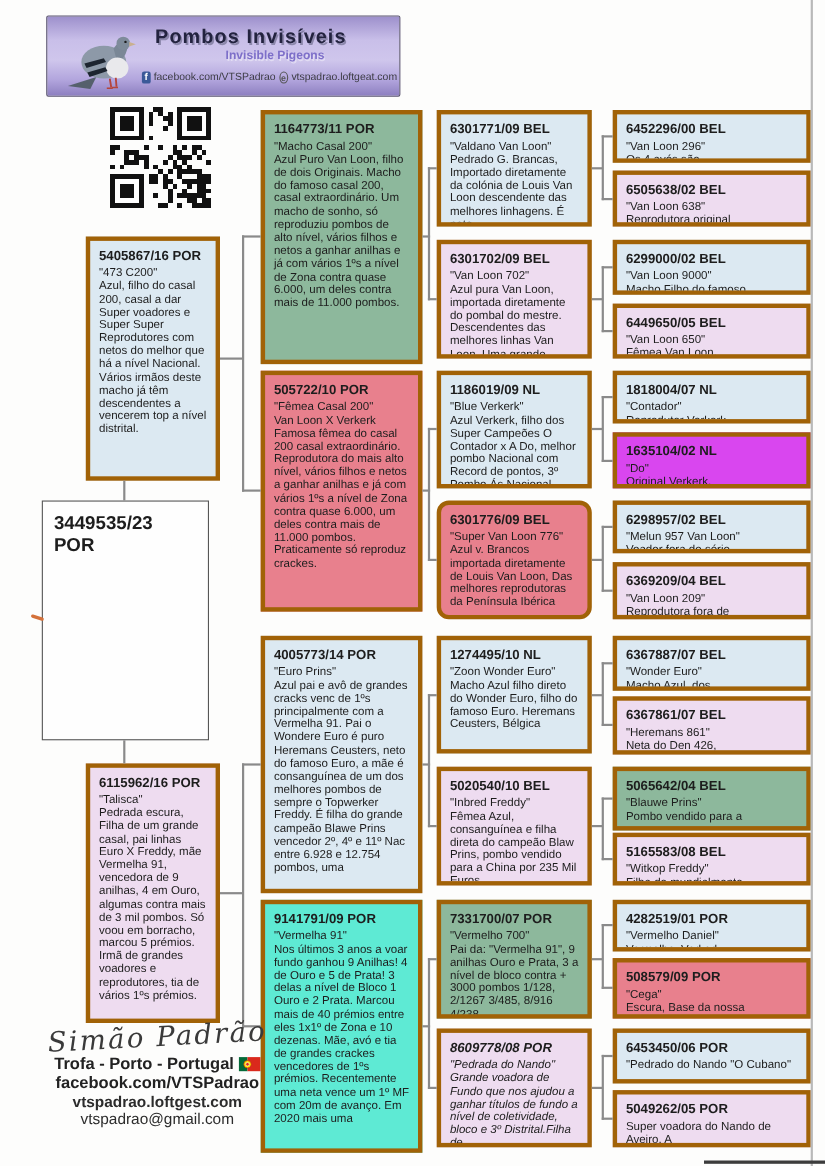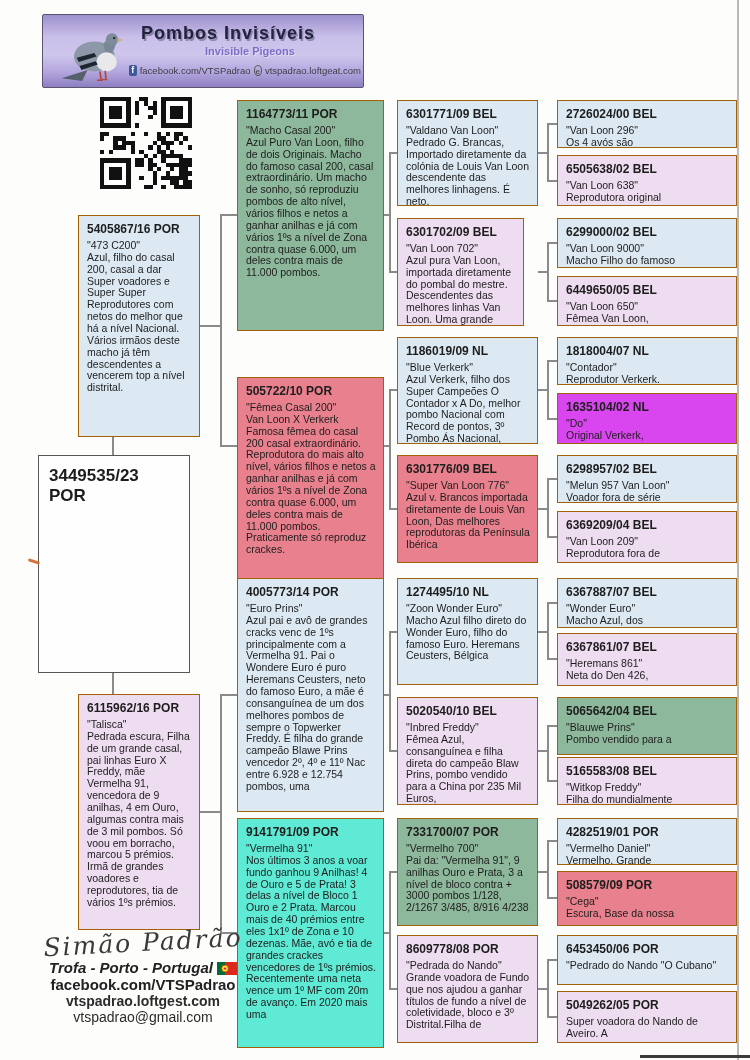--- a/index.html
+++ b/index.html
@@ -20,35 +20,35 @@
     align-items:center;justify-content:center;gap:3px;font-size:9.5px;color:#3c3c44;white-space:nowrap;}
   .fb-ic{display:inline-block;width:11px;height:11px;background:#3b5998;color:#fff;
     border-radius:2px;font-size:9px;font-weight:bold;text-align:center;line-height:11px;}
   .e-ic{display:inline-block;width:11px;height:11px;border:1.5px solid #555;border-radius:50%;
     color:#555;font-size:8px;font-weight:bold;text-align:center;line-height:11px;box-sizing:border-box;}
 
   
   #qr{position:absolute;left:100px;top:97px;width:92px;height:92px;}
 
   
-  .pbox{position:absolute;border:1px solid #a16207;box-sizing:border-box;
+  .pbox{position:absolute;border:4px solid #a16207;box-sizing:border-box;
     padding:6px 7px 4px 8px;overflow:hidden;}
   .pbox .ring{font-weight:bold;font-size:12px;margin:0 0 4px 0;}
   .pbox .name,.pbox .desc{font-size:10.5px;line-height:1.13;}
   #subject{position:absolute;left:38px;top:455px;width:152px;height:218px;
     background:#fefefe;border:1px solid #565656;box-sizing:border-box;padding:10px;}
   #subject .ring{font-size:17px;font-weight:bold;}
 
   .connector{position:absolute;background:#8a8a8a;}
 
   
   #footer{position:absolute;left:30px;top:928px;width:226px;text-align:center;}
   #footer .signature{font-family:"DejaVu Serif",serif;font-style:italic;font-size:25px;
     color:#3a3a3a;transform:rotate(-3deg);letter-spacing:2px;margin-bottom:2px;}
-  #footer .loc{font-size:15px;font-weight:bold;color:#222;font-style:italic;}
+  #footer .loc{font-size:15px;font-weight:bold;color:#222;}
   #footer .fb{font-size:15px;font-weight:bold;color:#222;}
   #footer .site{font-size:14px;font-weight:bold;color:#2c2c2c;}
   #footer .mail{font-size:14px;color:#2c2c2c;}
   #footer .flag{vertical-align:-2px;margin-left:4px;}
 
   .artifact{position:absolute;}
 </style>
 </head>
 <body>
 
@@ -209,77 +209,77 @@
       <div class="pbox" style="left: 78px; top: 694px; width: 122px; height: 236px; background: rgb(238, 220, 240);">
         <div class="ring">6115962/16 POR</div>
         <div class="name">"Talisca"</div>
         <div class="desc">Pedrada escura, Filha de um grande casal, pai linhas Euro X Freddy, mãe Vermelha 91, vencedora de 9 anilhas, 4 em Ouro, algumas contra mais de 3 mil pombos. Só voou em borracho, marcou 5 prémios. Irmã de grandes voadores e reprodutores, tia de vários 1ºs prémios.</div>
       </div>
       <div class="pbox" style="left: 237px; top: 100px; width: 147px; height: 231px; background: rgb(141, 184, 156);">
         <div class="ring">1164773/11 POR</div>
         <div class="name">"Macho Casal 200"</div>
         <div class="desc">Azul Puro Van Loon, filho de dois Originais. Macho do famoso casal 200, casal extraordinário. Um macho de sonho, só reproduziu pombos de alto nível, vários filhos e netos a ganhar anilhas e já com vários 1ºs a nível de Zona contra quase 6.000, um deles contra mais de 11.000 pombos.</div>
       </div>
-      <div class="pbox" style="left: 237px; top: 337px; width: 147px; height: 219px; background: rgb(232, 128, 141); margin-top: 40px;">
+      <div class="pbox" style="left: 237px; top: 337px; width: 147px; height: 219px; background: rgb(232, 128, 141);">
         <div class="ring">505722/10 POR</div>
         <div class="name">"Fêmea Casal 200"</div>
         <div class="desc">Van Loon X Verkerk Famosa fêmea do casal 200 casal extraordinário. Reprodutora do mais alto nível, vários filhos e netos a ganhar anilhas e já com vários 1ºs a nível de Zona contra quase 6.000, um deles contra mais de 11.000 pombos. Praticamente só reproduz crackes.</div>
       </div>
       <div class="pbox" style="left: 237px; top: 578px; width: 147px; height: 234px; background: rgb(220, 233, 242);">
         <div class="ring">4005773/14 POR</div>
         <div class="name">"Euro Prins"</div>
         <div class="desc">Azul pai e avô de grandes cracks venc de 1ºs principalmente com a Vermelha 91. Pai o Wondere Euro é puro Heremans Ceusters, neto do famoso Euro, a mãe é consanguínea de um dos melhores pombos de sempre o Topwerker Freddy. É filha do grande campeão Blawe Prins vencedor 2º, 4º e 11º Nac entre 6.928 e 12.754 pombos, uma</div>
       </div>
       <div class="pbox" style="left: 237px; top: 818px; width: 147px; height: 230px; background: #5eead4;">
         <div class="ring">9141791/09 POR</div>
         <div class="name">"Vermelha 91"</div>
         <div class="desc">Nos últimos 3 anos a voar fundo ganhou 9 Anilhas! 4 de Ouro e 5 de Prata! 3 delas a nível de Bloco 1 Ouro e 2 Prata. Marcou mais de 40 prémios entre eles 1x1º de Zona e 10 dezenas. Mãe, avó e tia de grandes crackes vencedores de 1ºs prémios. Recentemente uma neta vence um 1º MF com 20m de avanço. Em 2020 mais uma</div>
       </div>
       <div class="pbox" style="left: 397px; top: 100px; width: 141px; height: 106px; background: rgb(220, 233, 242);">
         <div class="ring">6301771/09 BEL</div>
         <div class="name">"Valdano Van Loon"</div>
         <div class="desc">Pedrado G. Brancas, Importado diretamente da colónia de Louis Van Loon descendente das melhores linhagens. É neto,</div>
       </div>
-      <div class="pbox" style="left: 397px; top: 218px; width: 127px; height: 108px; background: rgb(238, 220, 240);">
+      <div class="pbox" style="left: 397px; top: 218px; width: 141px; height: 108px; background: rgb(238, 220, 240);">
         <div class="ring">6301702/09 BEL</div>
         <div class="name">"Van Loon 702"</div>
         <div class="desc">Azul pura Van Loon, importada diretamente do pombal do mestre. Descendentes das melhores linhas Van Loon.  Uma grande</div>
       </div>
       <div class="pbox" style="left: 397px; top: 337px; width: 141px; height: 107px; background: rgb(220, 233, 242);">
         <div class="ring">1186019/09 NL</div>
         <div class="name">"Blue Verkerk"</div>
         <div class="desc">Azul Verkerk, filho dos Super Campeões O Contador x A Do, melhor pombo Nacional com Record de pontos, 3º Pombo Ás Nacional,</div>
       </div>
-      <div class="pbox" style="left: 397px; top: 455px; width: 141px; height: 108px; background: rgb(232, 128, 141);">
+      <div class="pbox" style="left: 397px; top: 455px; width: 141px; height: 108px; background: rgb(232, 128, 141); border-radius: 11px;">
         <div class="ring">6301776/09 BEL</div>
         <div class="name">"Super Van Loon 776"</div>
         <div class="desc">Azul v. Brancos importada diretamente de Louis Van Loon, Das melhores reprodutoras da Península Ibérica</div>
       </div>
       <div class="pbox" style="left: 397px; top: 578px; width: 141px; height: 107px; background: rgb(220, 233, 242);">
         <div class="ring">1274495/10 NL</div>
         <div class="name">"Zoon Wonder Euro"</div>
         <div class="desc">Macho Azul filho direto do Wonder Euro, filho do famoso Euro.  Heremans Ceusters, Bélgica</div>
       </div>
       <div class="pbox" style="left: 397px; top: 697px; width: 141px; height: 108px; background: rgb(238, 220, 240);">
         <div class="ring">5020540/10 BEL</div>
         <div class="name">"Inbred Freddy"</div>
         <div class="desc">Fêmea Azul, consanguínea e filha direta do campeão Blaw Prins, pombo vendido para a China por 235 Mil Euros,</div>
       </div>
       <div class="pbox" style="left: 397px; top: 818px; width: 141px; height: 108px; background: rgb(141, 184, 156);">
         <div class="ring">7331700/07 POR</div>
         <div class="name">"Vermelho 700"</div>
         <div class="desc">Pai da:  "Vermelha 91", 9 anilhas Ouro e Prata, 3 a nível de bloco contra + 3000 pombos 1/128, 2/1267 3/485, 8/916 4/238</div>
       </div>
-      <div class="pbox" style="left: 397px; top: 935px; width: 141px; height: 108px; background: rgb(238, 220, 240);">
+      <div class="pbox" style="left: 397px; top: 935px; width: 141px; height: 108px; background: rgb(238, 220, 240); font-style: italic;">
         <div class="ring">8609778/08 POR</div>
         <div class="name">"Pedrada do Nando"</div>
         <div class="desc">Grande voadora de Fundo que nos ajudou a ganhar títulos de fundo a nível de coletividade, bloco e 3º Distrital.Filha de</div>
       </div>
       <div class="pbox" style="left: 557px; top: 100px; width: 180px; height: 48px; background: rgb(220, 233, 242);">
-        <div class="ring">2726024/00 BEL</div>
+        <div class="ring">6452296/00 BEL</div>
         <div class="name">"Van Loon 296"</div>
         <div class="desc">Os 4 avós são</div>
       </div>
       <div class="pbox" style="left: 557px; top: 155px; width: 180px; height: 51px; background: rgb(238, 220, 240);">
         <div class="ring">6505638/02 BEL</div>
         <div class="name">"Van Loon 638"</div>
         <div class="desc">Reprodutora original</div>
       </div>
       <div class="pbox" style="left: 557px; top: 218px; width: 180px; height: 50px; background: rgb(220, 233, 242);">
         <div class="ring">6299000/02 BEL</div>
@@ -327,21 +327,21 @@
         <div class="desc">Pombo vendido para a</div>
       </div>
       <div class="pbox" style="left: 557px; top: 757px; width: 180px; height: 48px; background: rgb(238, 220, 240);">
         <div class="ring">5165583/08 BEL</div>
         <div class="name">"Witkop Freddy"</div>
         <div class="desc">Filha do mundialmente</div>
       </div>
       <div class="pbox" style="left: 557px; top: 818px; width: 180px; height: 47px; background: rgb(220, 233, 242);">
         <div class="ring">4282519/01 POR</div>
         <div class="name">"Vermelho Daniel"</div>
-        <div class="desc">Vermelho, Grande</div>
+        <div class="desc">Vermelho, Verkerk</div>
       </div>
       <div class="pbox" style="left: 557px; top: 871px; width: 180px; height: 55px; background: rgb(232, 128, 141);">
         <div class="ring">508579/09 POR</div>
         <div class="name">"Cega"</div>
         <div class="desc">Escura, Base da nossa</div>
       </div>
       <div class="pbox" style="left: 557px; top: 935px; width: 180px; height: 50px; background: rgb(220, 233, 242);">
         <div class="ring">6453450/06 POR</div>
         <div class="name">"Pedrado do Nando "O Cubano"</div>
       </div>

